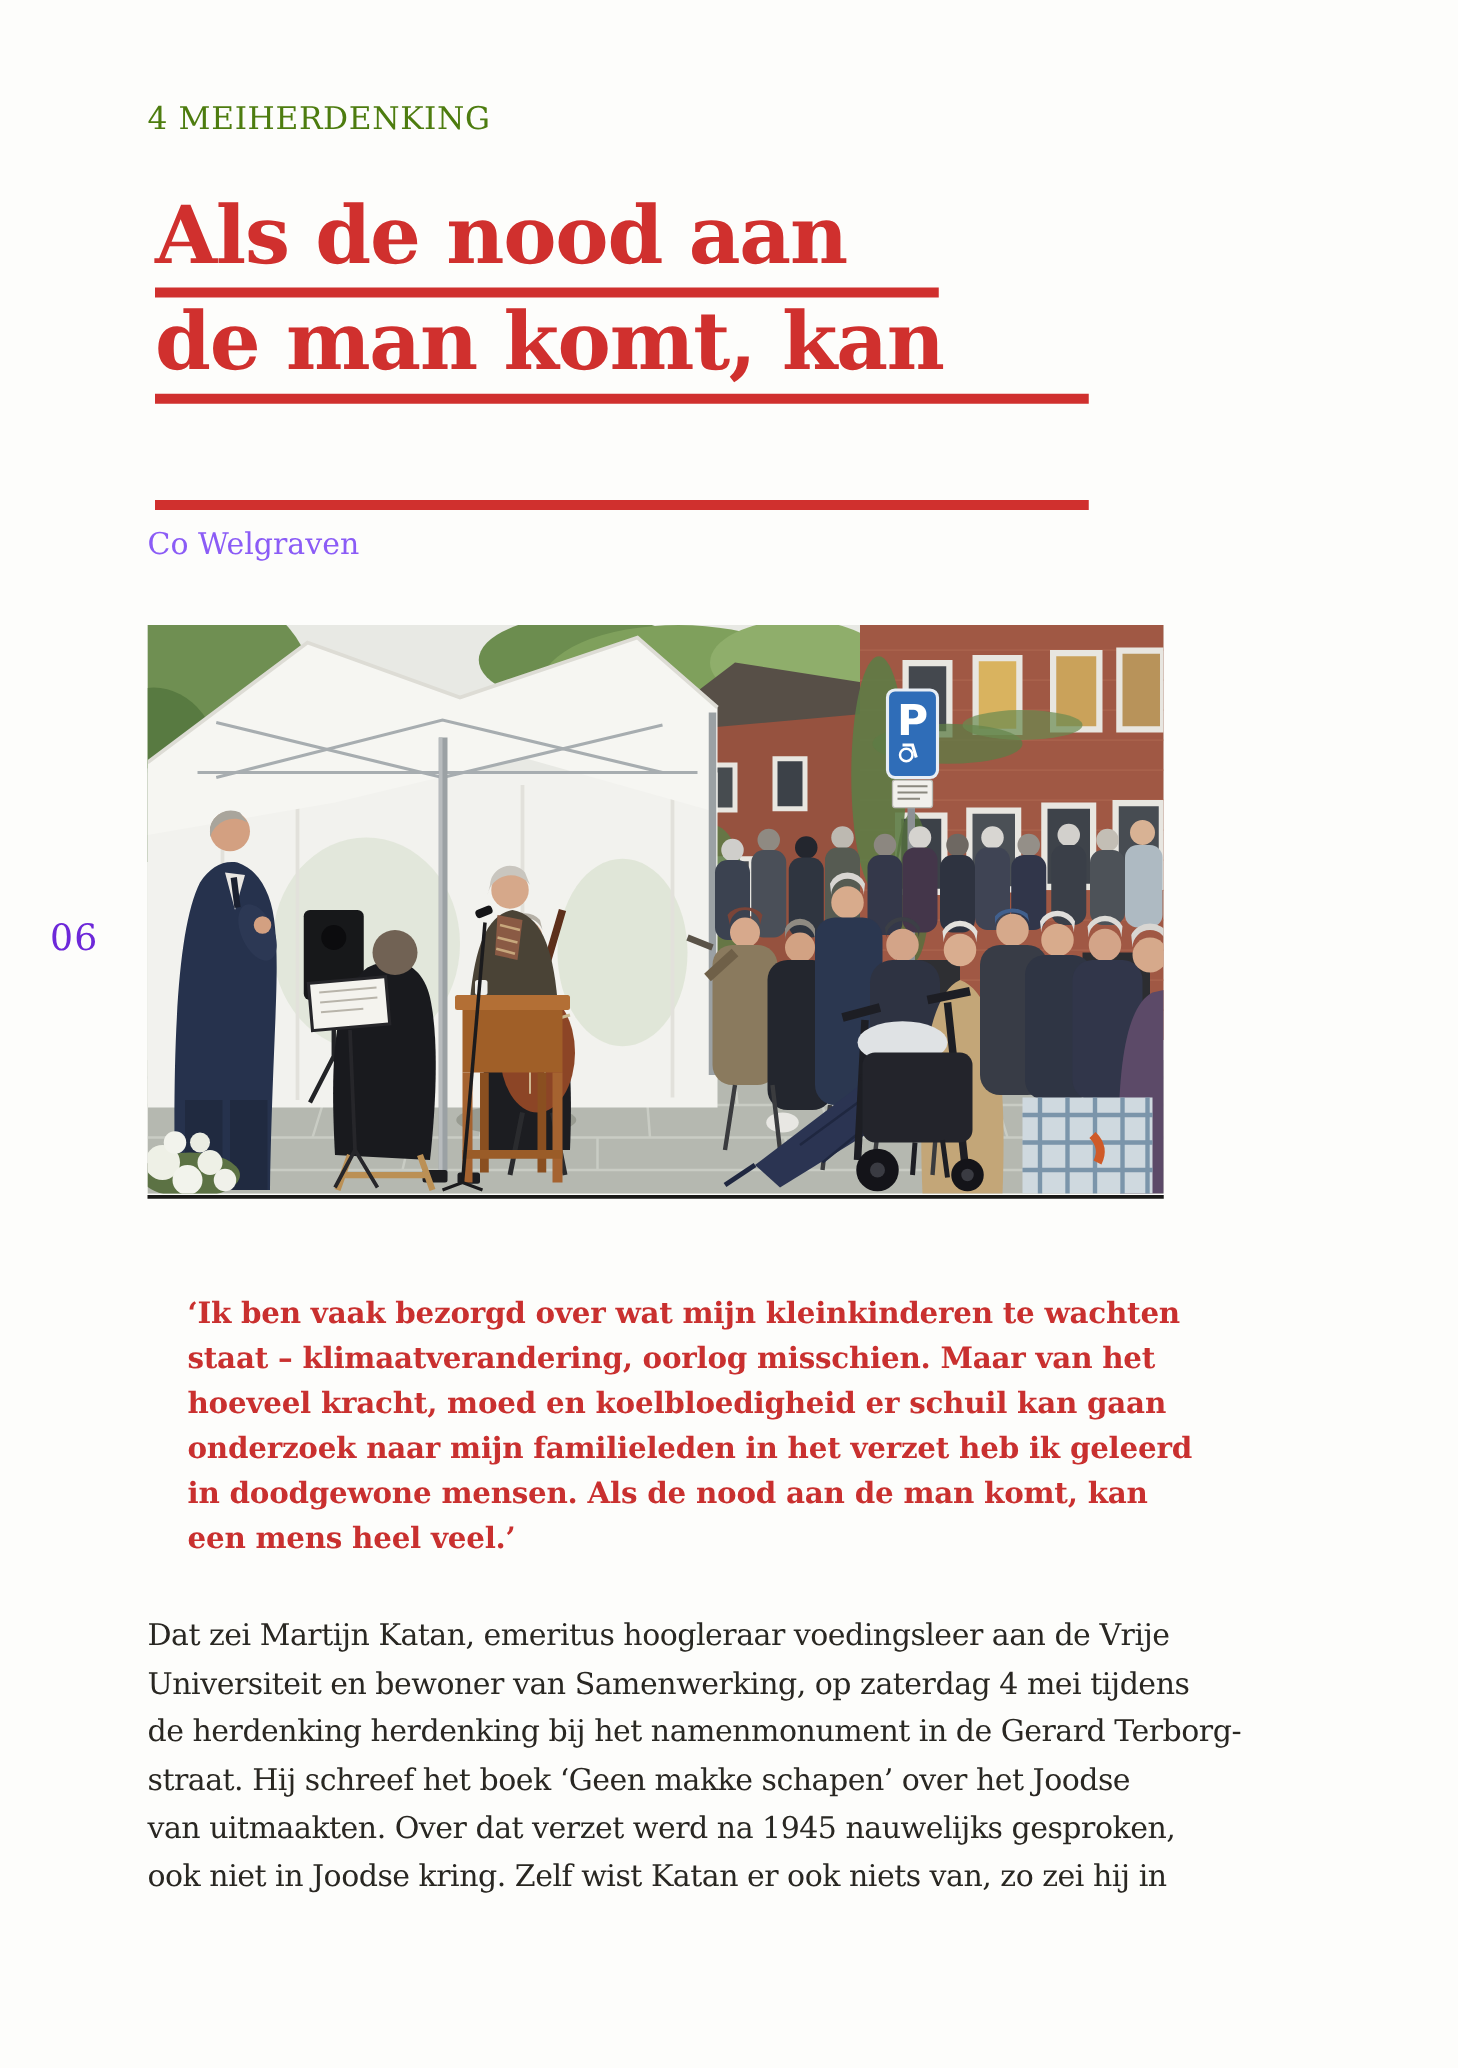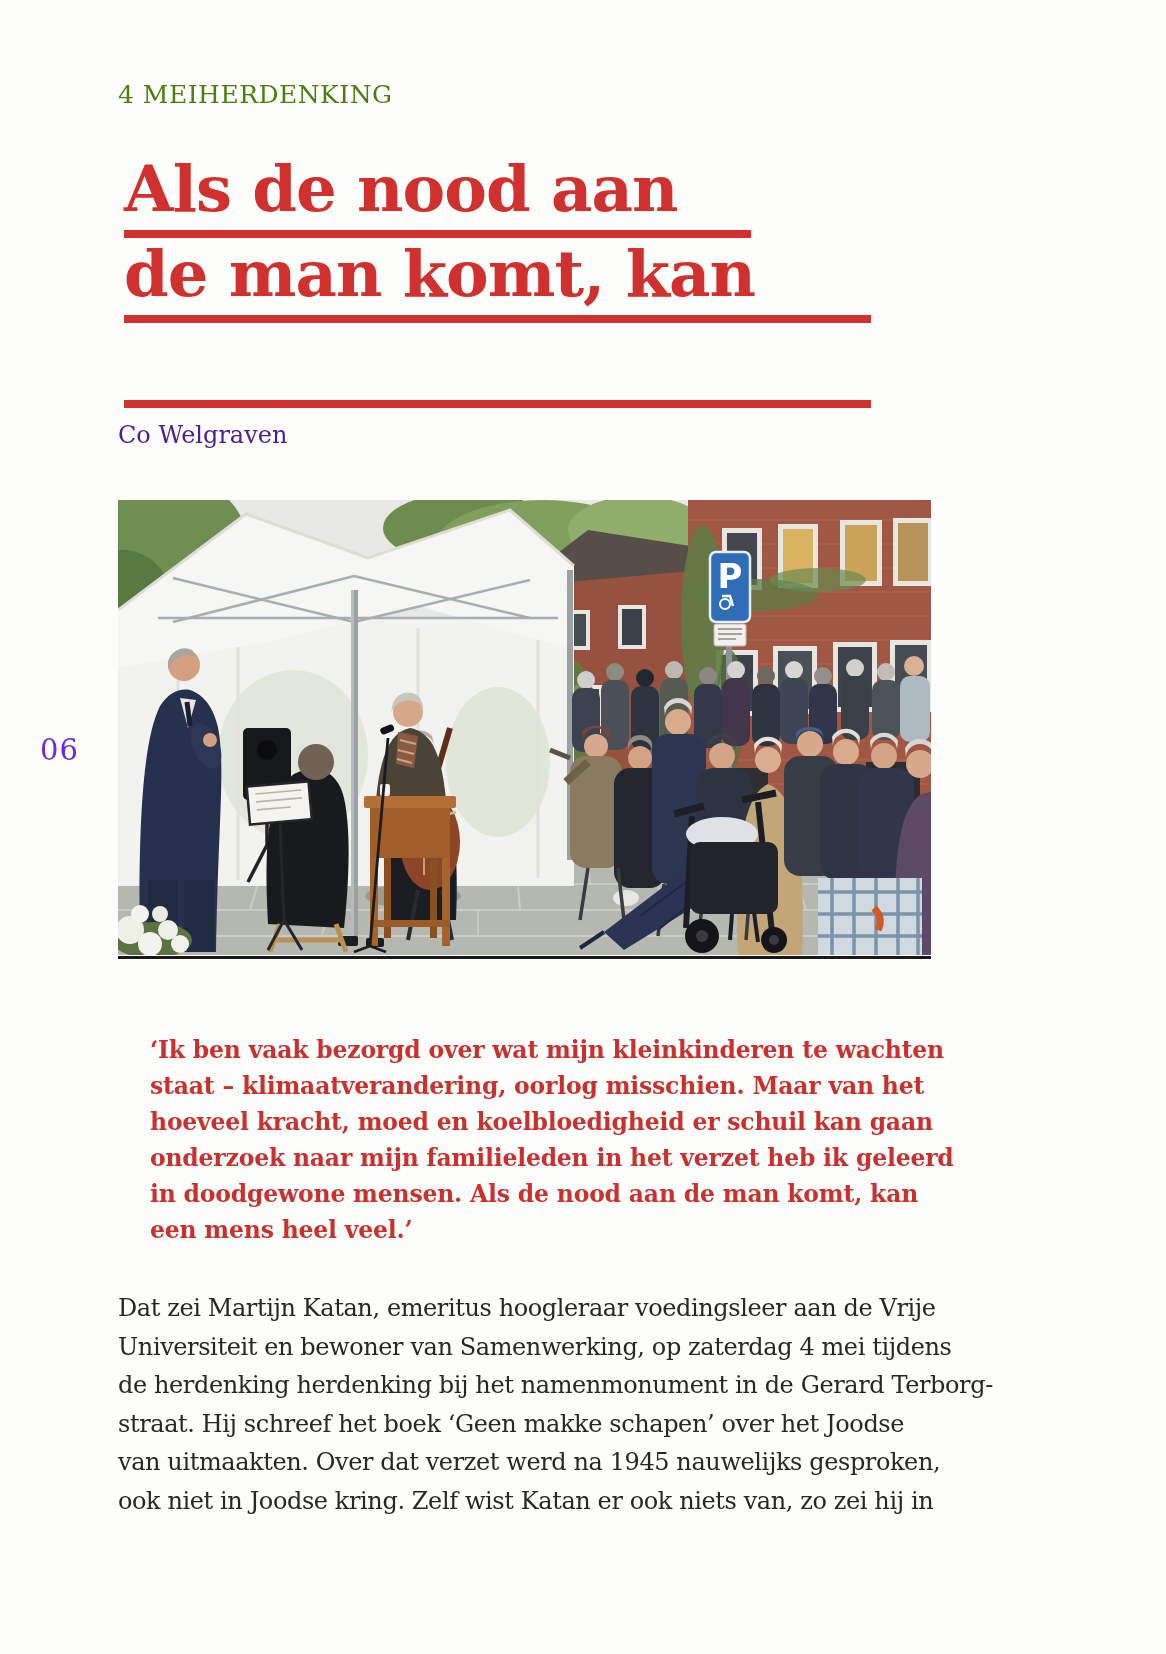--- a/index.html
+++ b/index.html
@@ -27,21 +27,21 @@
     position:absolute;left:0;top:0;z-index:2;
     font-size:64px;line-height:66px;font-weight:bold;
     color:#d0302e;letter-spacing:-1px;white-space:nowrap;
   }
   .hl-bar{position:absolute;left:0;top:74px;height:8px;background:#d0302e;z-index:1;}
   .hl-line:nth-child(1) .hl-bar{width:627px;}
   .hl-line:nth-child(2) .hl-bar{width:747px;}
   .hl-line:nth-child(3) .hl-bar{width:747px;}
   .byline{
     position:absolute;left:118px;top:421px;
-    font-size:24px;color:#4c1d95;
+    font-size:24px;color:#8b5cf6;
   }
   .photo{
     position:absolute;left:118px;top:500px;width:813px;height:455px;
     background:#dfe1dc;overflow:hidden;
   }
   .photo svg{display:block;}
   .photo-rule{
     position:absolute;left:118px;top:956px;width:813px;height:3px;background:#191917;
   }
   .caption{

